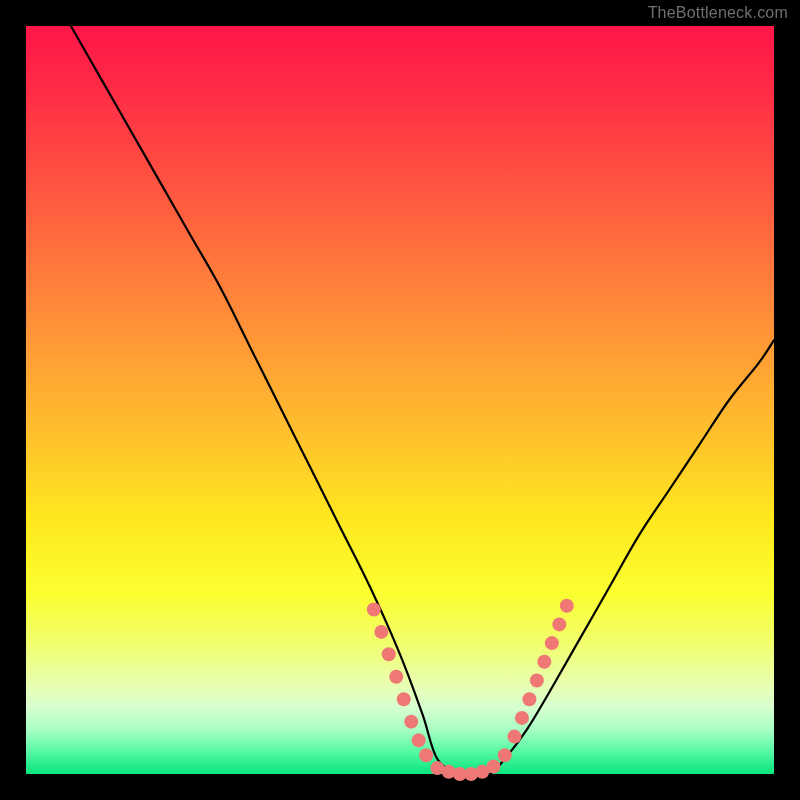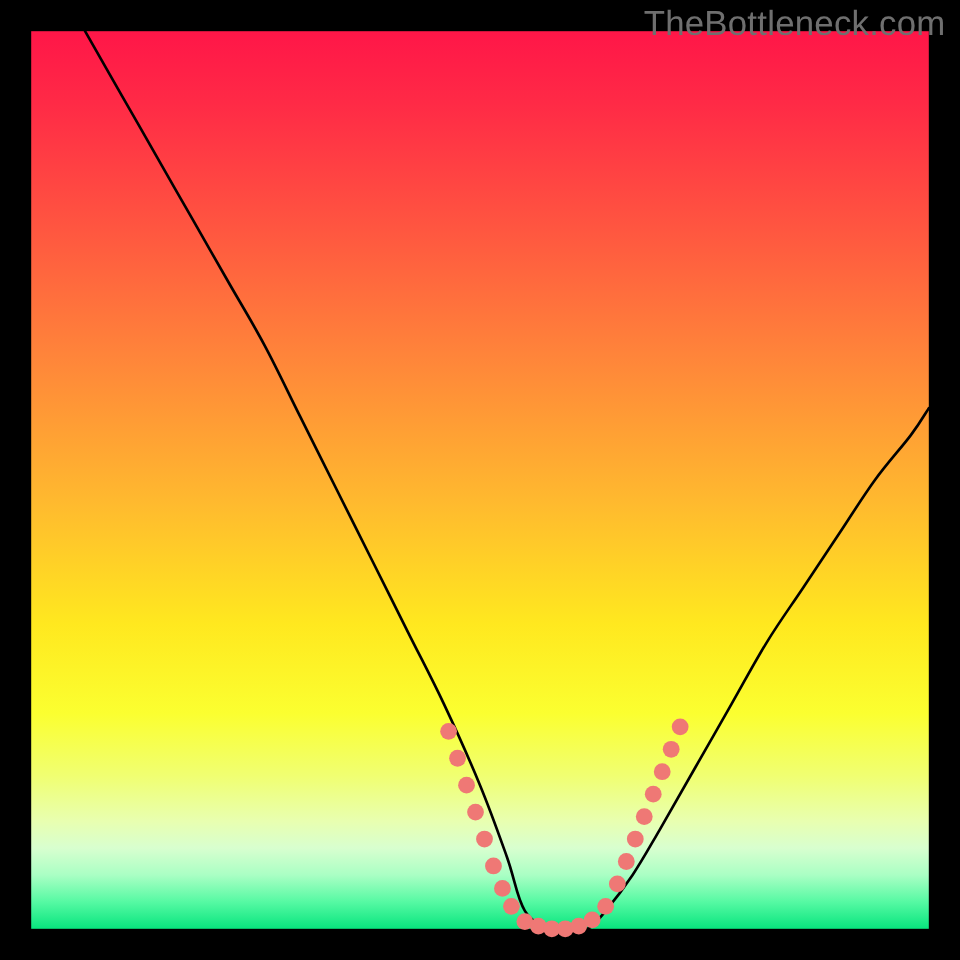--- a/index.html
+++ b/index.html
@@ -41,21 +41,21 @@
       #aaffc4 94%,
       #56f9a3 97%,
       #08e57e 100%
     );
   }
   .watermark {
     position: absolute;
     top: 4px;
     right: 12px;
     color: #6f6f6f;
-    font-size: 29px;
+    font-size: 16px;
     font-weight: 500;
     letter-spacing: 0.2px;
     user-select: none;
   }
   svg.curve {
     position: absolute;
     left: 0;
     top: 0;
     width: 748px;
     height: 748px;

